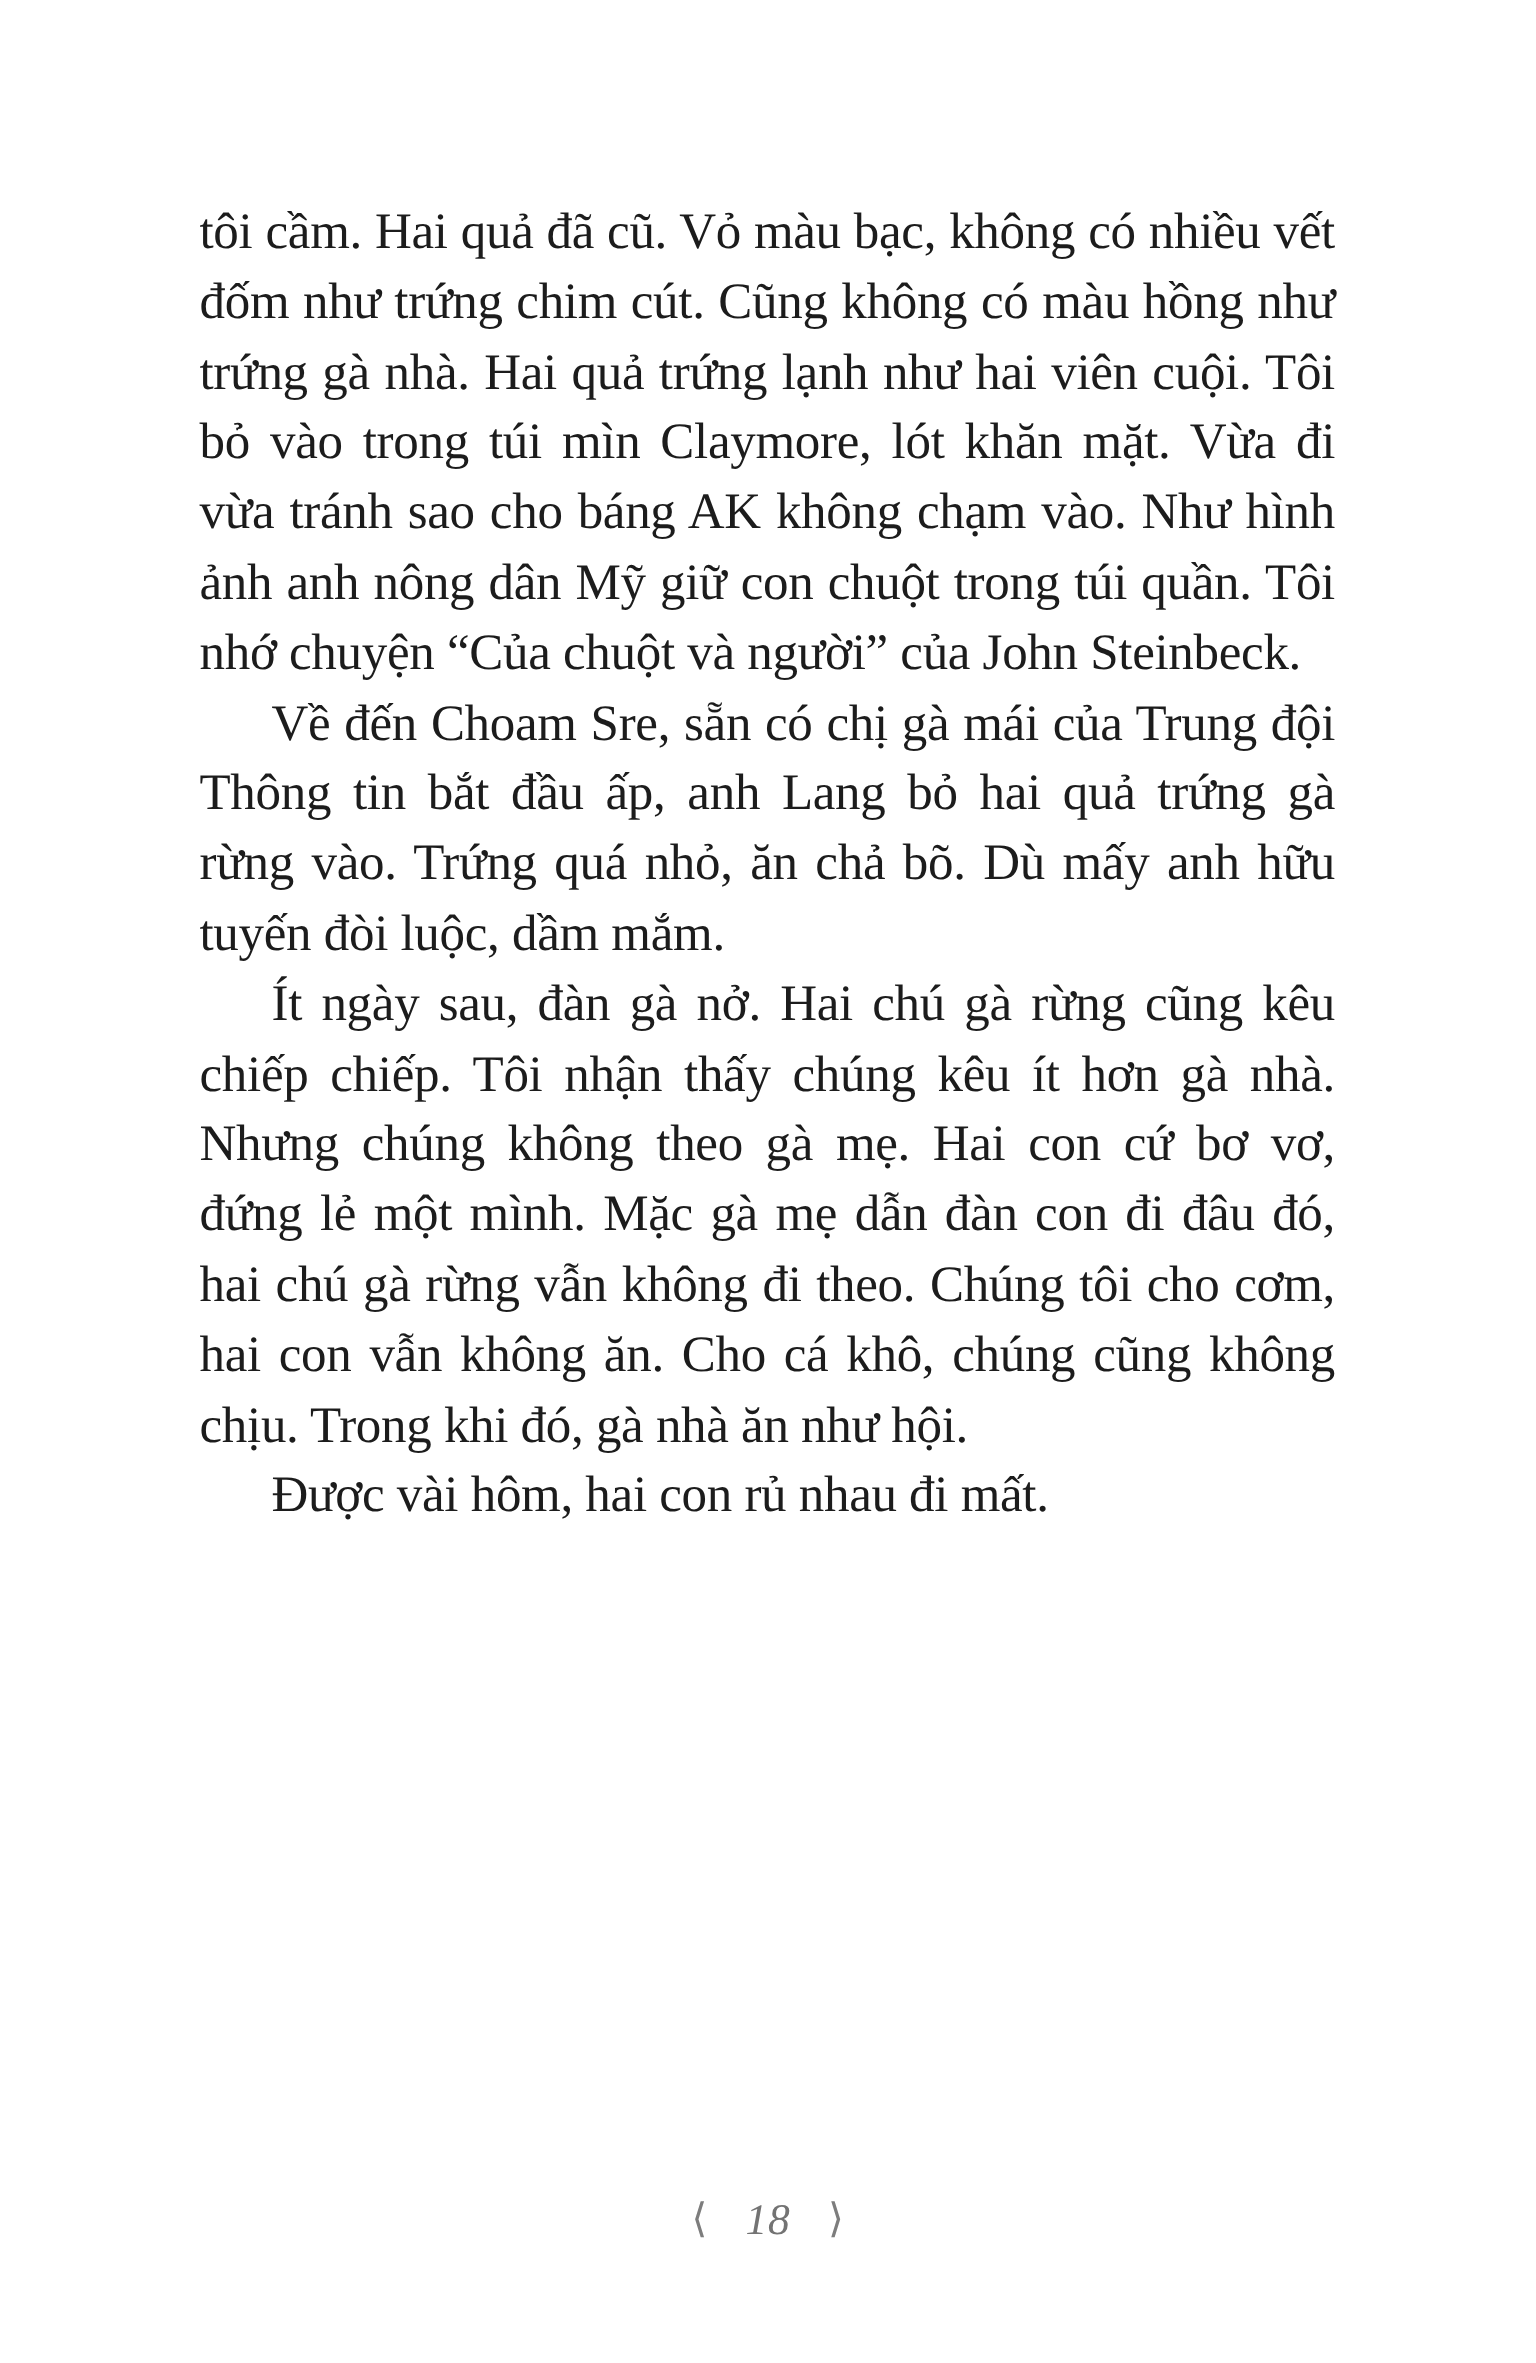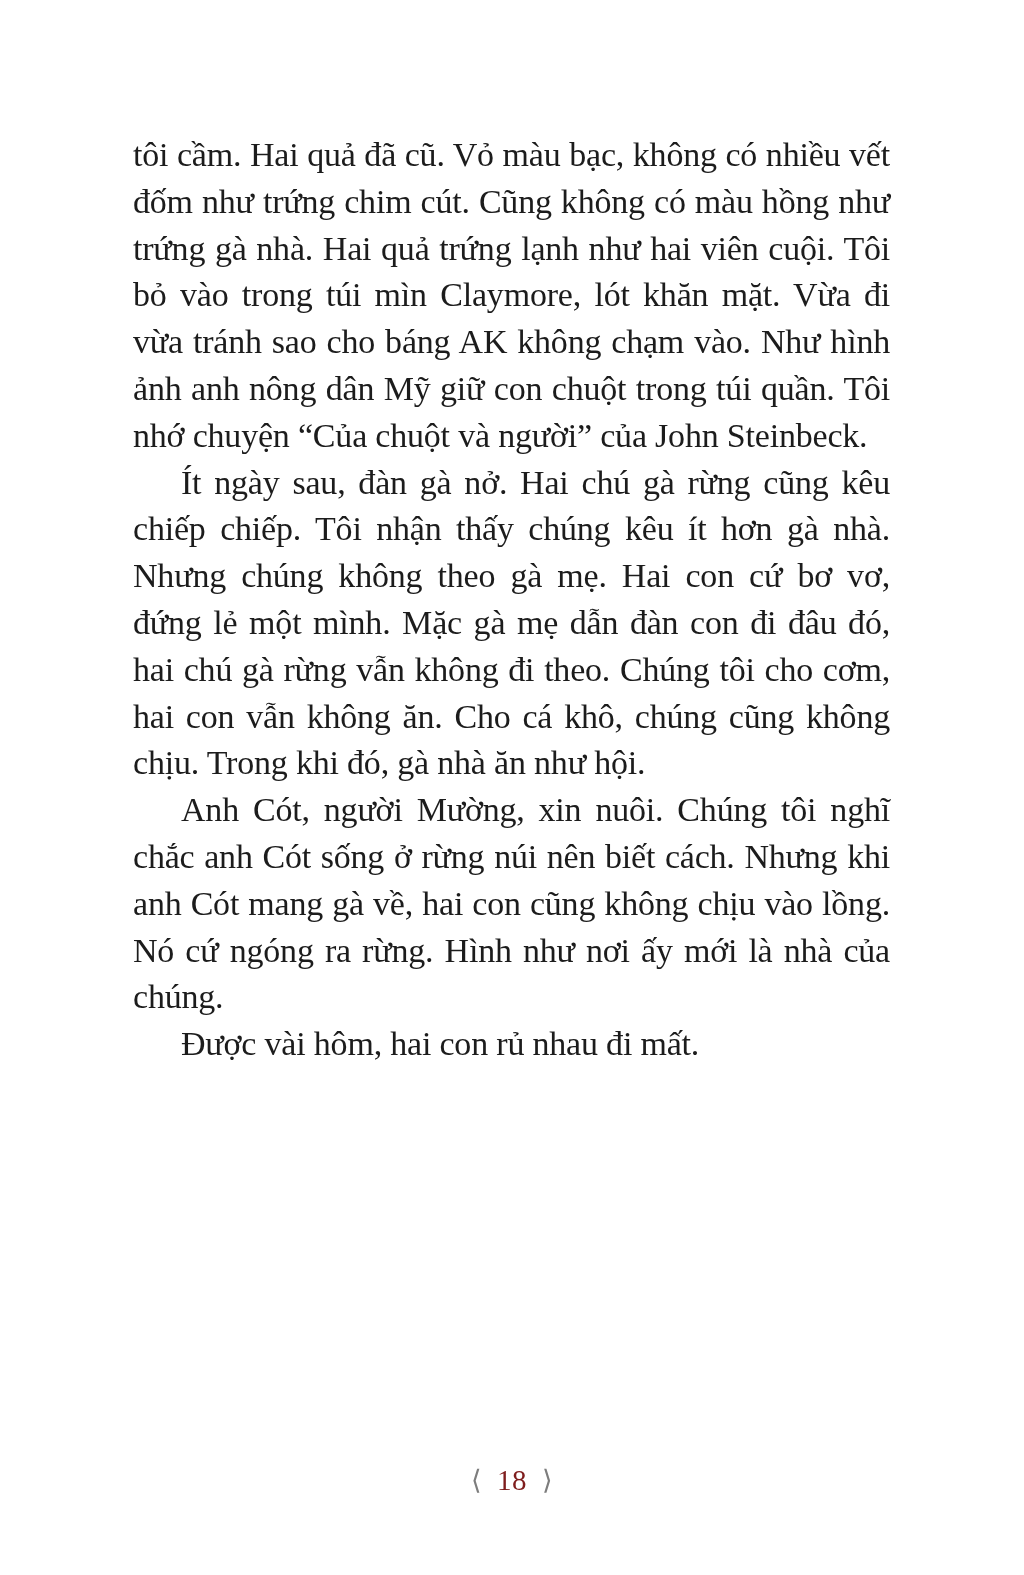--- a/index.html
+++ b/index.html
@@ -36,34 +36,35 @@
     letter-spacing:0.5px;
   }
   .folio .bracket{
     color:var(--bracket);
     font-family:"DejaVu Sans","DejaVu Serif",serif;
     font-size:27px;
     position:relative;top:-1px;
   }
   .folio .num{
     display:inline-block;
-    margin:0 15px;
-    color:#7f1d1d;
+    margin:0 25px;
+    color:#737373;
+    font-style:italic;
   }
 </style>
 </head>
 <body>
 
 <main class="book-page">
 
   <div class="text-block">
 
   <p class="para">tôi cầm. Hai quả đã cũ. Vỏ màu bạc, không có nhiều vết đốm như trứng chim cút. Cũng không có màu hồng như trứng gà nhà. Hai quả trứng lạnh như hai viên cuội. Tôi bỏ vào trong túi mìn Claymore, lót khăn mặt. Vừa đi vừa tránh sao cho báng AK không chạm vào. Như hình ảnh anh nông dân Mỹ giữ con chuột trong túi quần. Tôi nhớ chuyện “Của chuột và người” của John Steinbeck.</p>
+      <p class="para indent">Về đến Choam Sre, sẵn có chị gà mái của Trung đội Thông tin bắt đầu ấp, anh Lang bỏ hai quả trứng gà rừng vào. Trứng quá nhỏ, ăn chả bõ. Dù mấy anh hữu tuyến đòi luộc, dầm mắm.</p>
       <p class="para indent">Ít ngày sau, đàn gà nở. Hai chú gà rừng cũng kêu chiếp chiếp. Tôi nhận thấy chúng kêu ít hơn gà nhà. Nhưng chúng không theo gà mẹ. Hai con cứ bơ vơ, đứng lẻ một mình. Mặc gà mẹ dẫn đàn con đi đâu đó, hai chú gà rừng vẫn không đi theo. Chúng tôi cho cơm, hai con vẫn không ăn. Cho cá khô, chúng cũng không chịu. Trong khi đó, gà nhà ăn như hội.</p>
-      <p class="para indent">Anh Cót, người Mường, xin nuôi. Chúng tôi nghĩ chắc anh Cót sống ở rừng núi nên biết cách. Nhưng khi anh Cót mang gà về, hai con cũng không chịu vào lồng. Nó cứ ngóng ra rừng. Hình như nơi ấy mới là nhà của chúng.</p>
       <p class="para indent">Được vài hôm, hai con rủ nhau đi mất.</p>
     </div>
 
   <div class="folio">
     <span class="bracket">⟨</span><span class="num">18</span><span class="bracket">⟩</span>
   </div>
 
 </main>
 
 </body></html>

